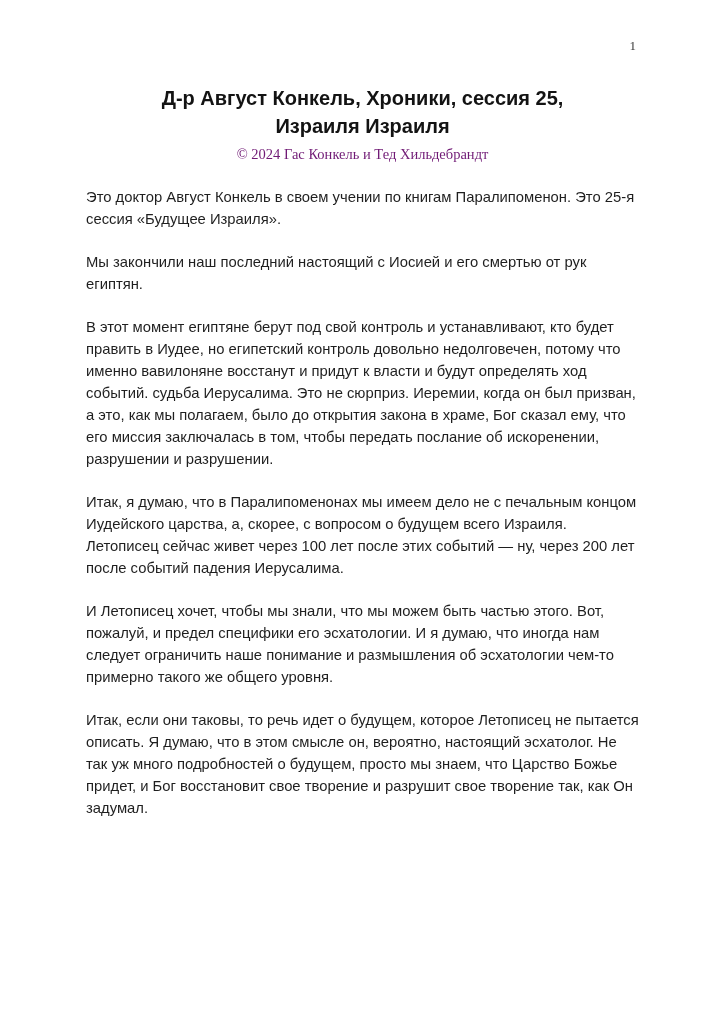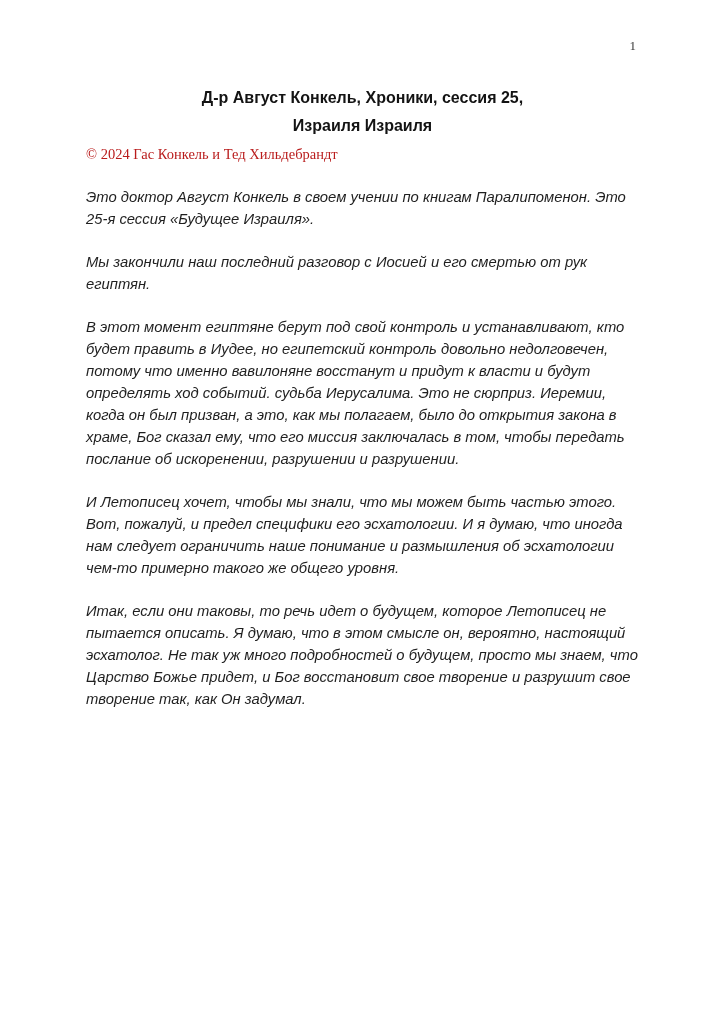--- a/index.html
+++ b/index.html
@@ -23,62 +23,62 @@
     top: 38px;
     right: 88px;
     font-family: "Liberation Serif", serif;
     font-size: 13px;
     color: #3a3a3a;
   }
   .title {
     margin: 48px 0 0 0;
     text-align: center;
     font-weight: bold;
-    font-size: 16px;
+    font-size: 20px;
     line-height: 28px;
     color: #131313;
   }
   .title-line {
     display: block;
   }
   .copyright {
     margin: 4px 0 0 0;
-    text-align: left;
+    text-align: center;
     font-family: "Liberation Serif", serif;
     font-size: 14.5px;
     line-height: 20px;
-    color: #b91c1c;
+    color: #701a75;
   }
   .body-text {
     margin-top: 22px;
   }
   .body-text p {
     margin: 0 0 21px 0;
     font-size: 14.8px;
     line-height: 22px;
     color: #1f1f1f;
     text-align: left;
-    font-style: italic;
   }
 </style>
 </head>
 <body>
 
 <div class="page">
 
   <div class="page-number">1</div>
 
   <h1 class="title">
     <span class="title-line">Д-р Август Конкель, Хроники, сессия 25,</span>
     <span class="title-line">Израиля Израиля</span>
   </h1>
 
   <div class="copyright">© 2024 Гас Конкель и Тед Хильдебрандт</div>
 
   <div class="body-text">
     <p>Это доктор Август Конкель в своем учении по книгам Паралипоменон. Это 25-я сессия «Будущее Израиля».</p>
-    <p>Мы закончили наш последний разговор с Иосией и его смертью от рук египтян.</p>
+    <p>Мы закончили наш последний настоящий с Иосией и его смертью от рук египтян.</p>
     <p>В этот момент египтяне берут под свой контроль и устанавливают, кто будет править в Иудее, но египетский контроль довольно недолговечен, потому что именно вавилоняне восстанут и придут к власти и будут определять ход событий. судьба Иерусалима. Это не сюрприз. Иеремии, когда он был призван, а это, как мы полагаем, было до открытия закона в храме, Бог сказал ему, что его миссия заключалась в том, чтобы передать послание об искоренении, разрушении и разрушении.</p>
+    <p>Итак, я думаю, что в Паралипоменонах мы имеем дело не с печальным концом Иудейского царства, а, скорее, с вопросом о будущем всего Израиля. Летописец сейчас живет через 100 лет после этих событий — ну, через 200 лет после событий падения Иерусалима.</p>
     <p>И Летописец хочет, чтобы мы знали, что мы можем быть частью этого. Вот, пожалуй, и предел специфики его эсхатологии. И я думаю, что иногда нам следует ограничить наше понимание и размышления об эсхатологии чем-то примерно такого же общего уровня.</p>
     <p>Итак, если они таковы, то речь идет о будущем, которое Летописец не пытается описать. Я думаю, что в этом смысле он, вероятно, настоящий эсхатолог. Не так уж много подробностей о будущем, просто мы знаем, что Царство Божье придет, и Бог восстановит свое творение и разрушит свое творение так, как Он задумал.</p>
   </div>
 
 </div>
 
 </body></html>

